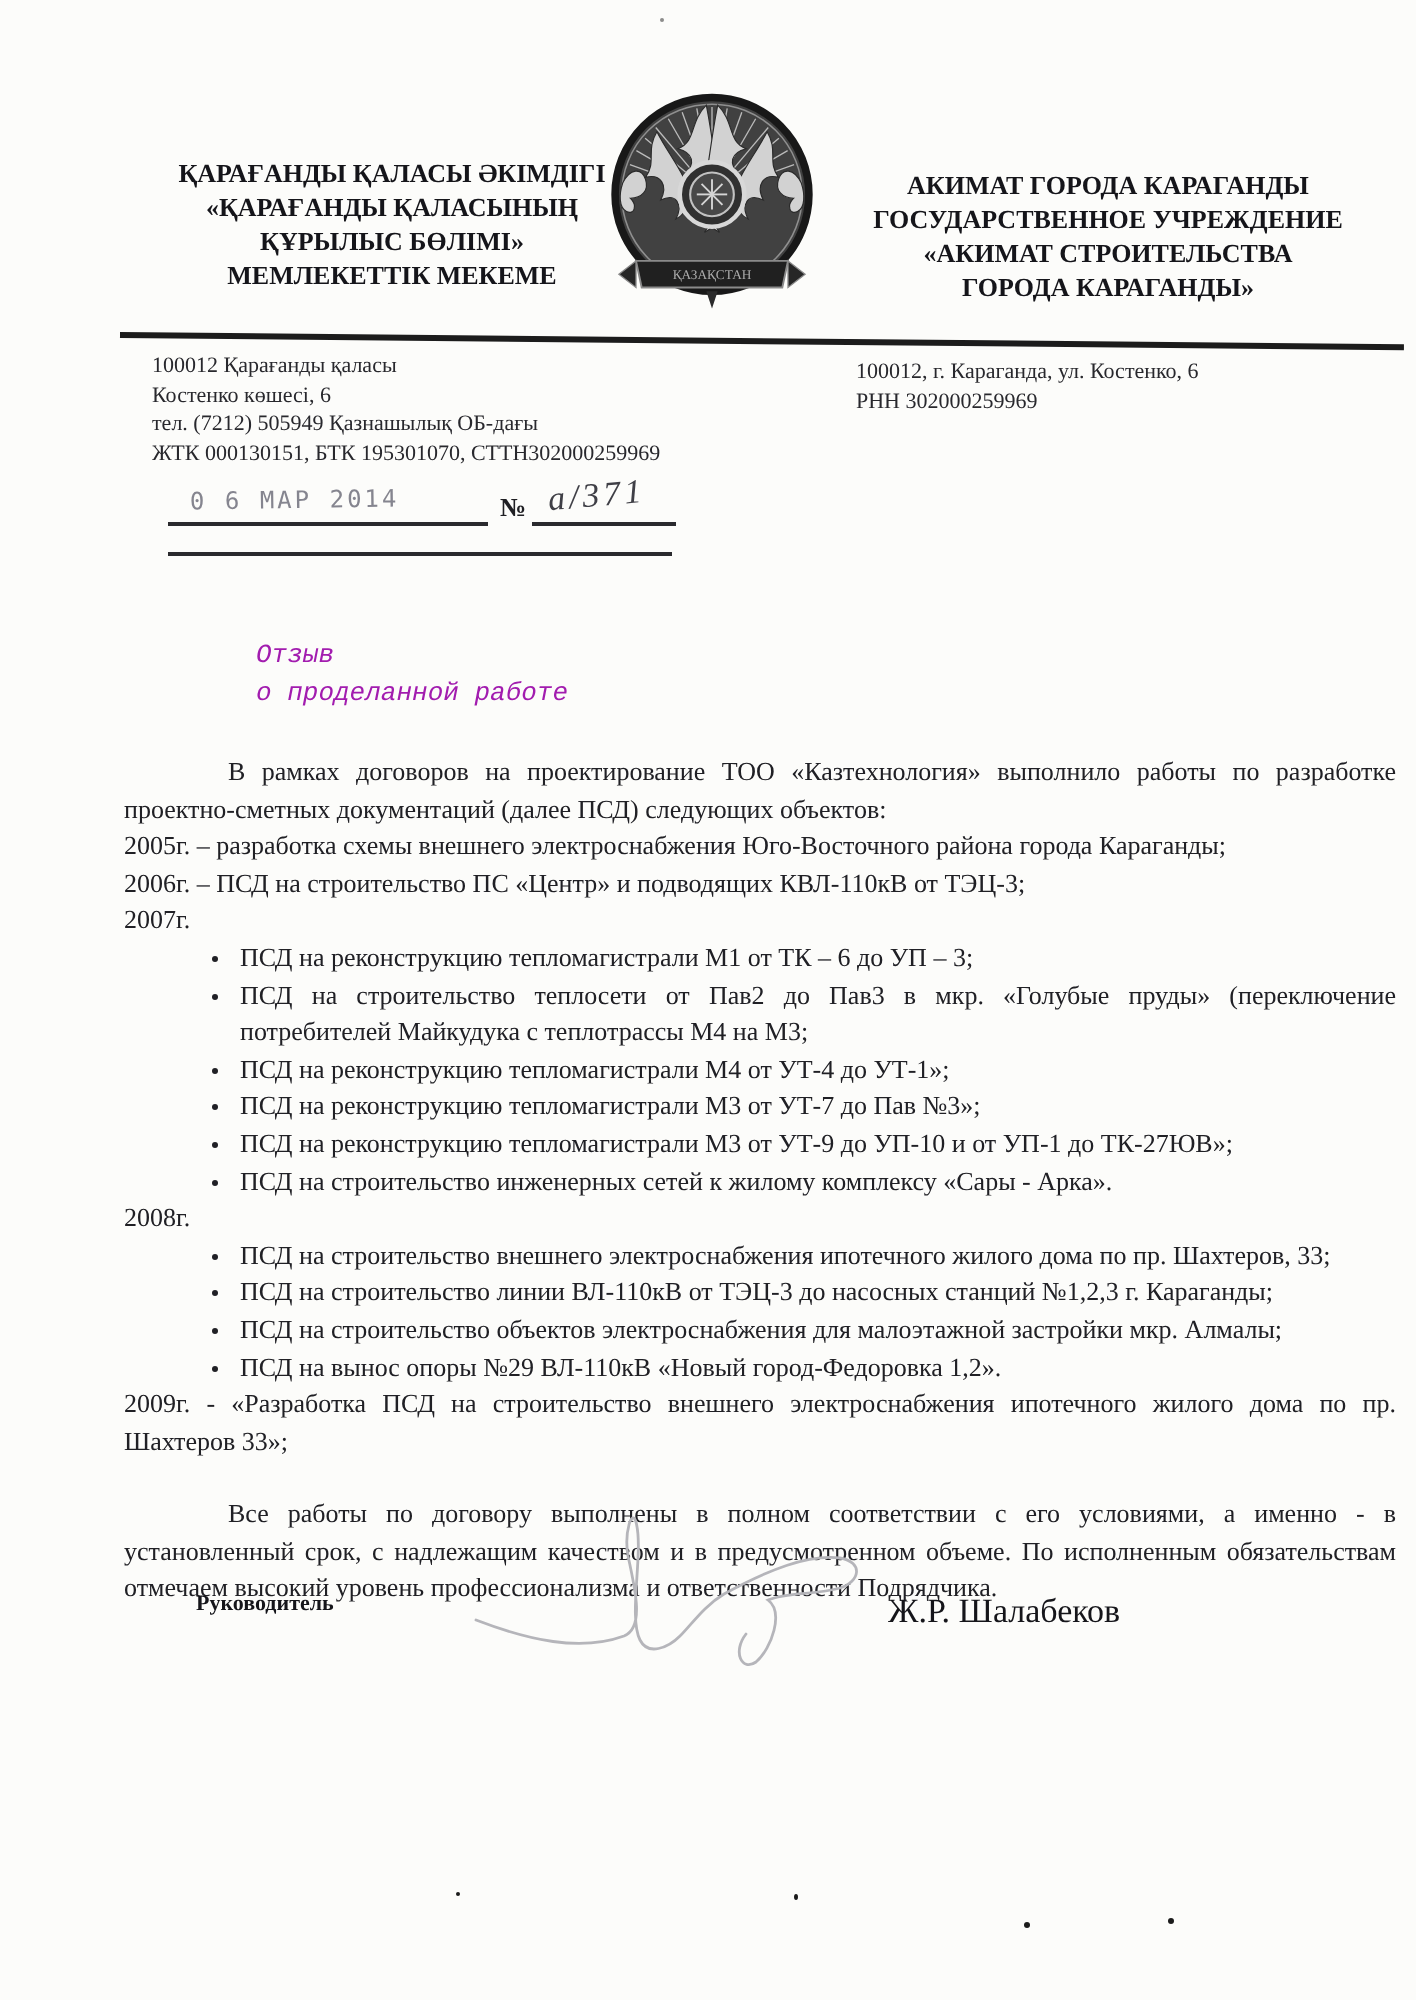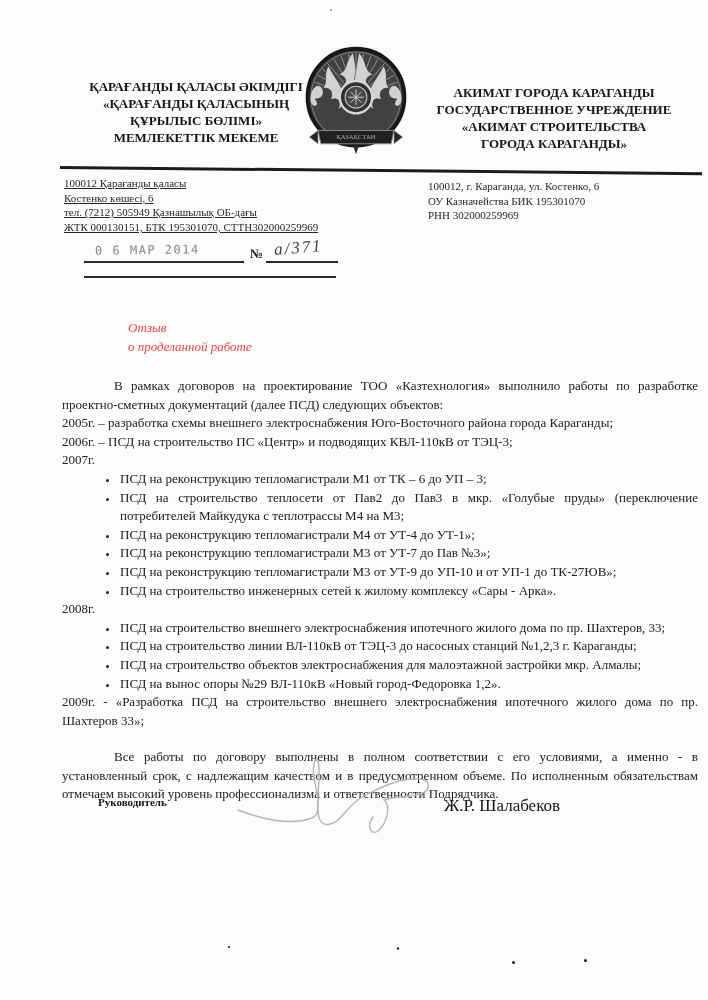--- a/index.html
+++ b/index.html
@@ -10,40 +10,40 @@
     color:#1f1f23;
     padding-left:24px;
   }
   
   .org{position:absolute;text-align:center;font-weight:bold;font-size:13px;line-height:17px;color:#15151a;}
   .org-left{left:52px;top:78px;width:288px;}
   .org-right{left:408px;top:84px;width:292px;}
   .emblem{position:absolute;left:299px;top:36px;width:114px;height:130px;}
   .header-rule{position:absolute;left:60px;top:166px;width:642px;height:2.6px;background:#1c1c1c;transform:rotate(0.55deg);transform-origin:left center;}
   .contacts{position:absolute;font-size:11px;line-height:14.6px;color:#28282d;}
-  .contacts-left{left:64px;top:176px;width:330px;text-decoration:underline;}
+  .contacts-left{left:76px;top:176px;width:330px;}
   .contacts-right{left:428px;top:179px;width:270px;}
   
   .date-stamp{
     position:absolute;left:95px;top:243px;
     font-family:"DejaVu Sans Mono",monospace;font-size:12px;letter-spacing:1.5px;
     color:#85858f;transform:rotate(-0.8deg);white-space:nowrap;
   }
   .u-line{position:absolute;height:1.6px;background:#2a2a2e;}
   .uline-date{left:84px;top:261px;width:160px;}
   .no-label{position:absolute;left:250px;top:246px;font-weight:bold;font-size:13px;}
   .no-value{
     position:absolute;left:274px;top:238px;
     font-style:italic;font-size:17px;color:#3f3f46;letter-spacing:2px;
     transform:rotate(-5deg);
   }
   .uline-no{left:266px;top:261px;width:72px;}
   .uline-ref{left:84px;top:276px;width:252px;}
   
-  .letter-title{position:absolute;left:128px;top:318px;font-style:italic;font-size:13px;line-height:19px;color:#ef4444;}
+  .letter-title{position:absolute;left:128px;top:318px;font-style:italic;font-size:13px;line-height:19px;color:#a21caf;font-family:Liberation Mono, monospace;}
   .body-flow{
     position:absolute;left:62px;top:362px;width:636px;
     font-size:13px;line-height:18.6px;text-align:justify;color:#202025;
   }
   .para-indent{text-indent:52px;margin-top:15px;}
   .doc-list{margin:0;padding-left:57px;}
   .doc-list li{padding-left:1px;}
   .doc-list li::marker{font-size:0.85em;}
   .closing{margin-top:18px;}
   
@@ -121,21 +121,20 @@
   <div class="header-rule"></div>
 
   <div class="contacts contacts-left">
     <div>100012 Қарағанды қаласы</div>
     <div>Костенко көшесі, 6</div>
     <div>тел. (7212) 505949 Қазнашылық ОБ-дағы</div>
     <div>ЖТК 000130151, БТК 195301070, СТТН302000259969</div>
   </div>
   <div class="contacts contacts-right">
     <div>100012, г. Караганда, ул. Костенко, 6</div>
-    <div>ОУ Казначейства БИК 195301070</div>
     <div>РНН 302000259969</div>
   </div>
 
   <div class="date-stamp">0 6 МАР 2014</div>
   <div class="u-line uline-date"></div>
   <div class="no-label">№</div>
   <div class="no-value">а/371</div>
   <div class="u-line uline-no"></div>
   <div class="u-line uline-ref"></div>
 

